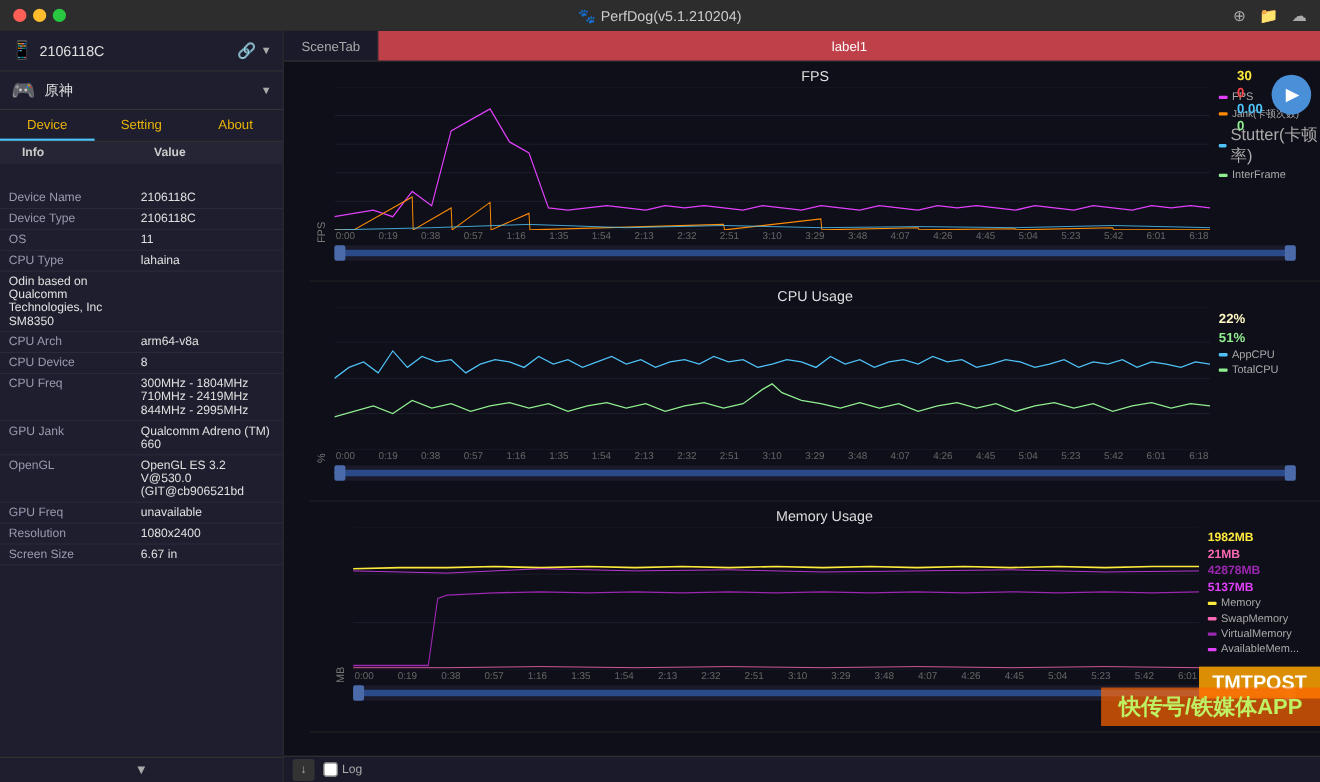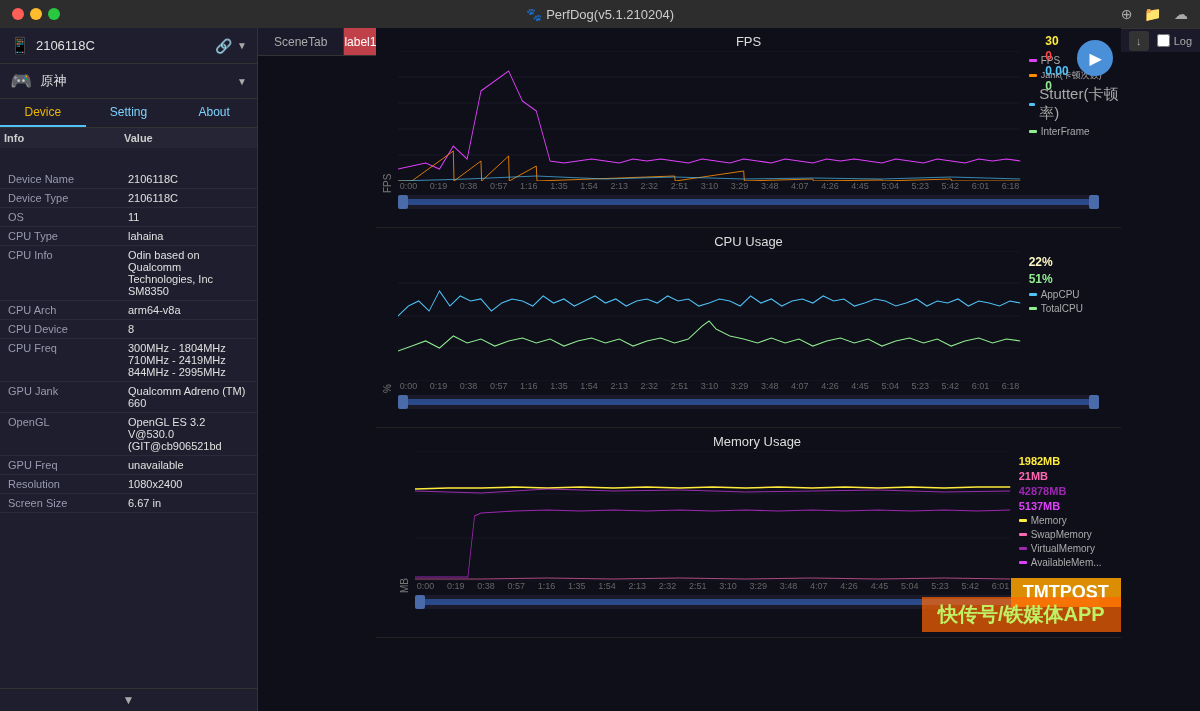--- a/index.html
+++ b/index.html
@@ -93,34 +93,34 @@
     
     .tabs {
       display: flex;
       border-bottom: 1px solid #333;
     }
     .tab {
       flex: 1;
       padding: 6px 0;
       text-align: center;
       font-size: 12px;
-      color: #7dd3fc;
+      color: #eab308;
       cursor: pointer;
       border-bottom: 2px solid transparent;
     }
     .tab.active {
       color: #eab308;
       border-bottom: 2px solid #4fc3f7;
     }
 
     
     .info-header {
       display: grid;
       grid-template-columns: 120px 1fr;
-      padding: 4px 4px;
+      padding: 4px 20px;
       background: #252535;
     }
     .info-header span { color: #ccc; font-size: 11px; font-weight: 600; }
     .info-table {
       flex: 1;
       overflow-y: auto;
       margin-top: 22px;
     }
     .info-row {
       display: grid;
@@ -143,21 +143,21 @@
       border-top: 1px solid #333;
       cursor: pointer;
     }
     .sidebar-scroll-btn span { color: #aaa; font-size: 12px; }
 
     
     .content-area {
       flex: 1;
       background: #0f0f1a;
       display: flex;
-      flex-direction: row;
+      flex-direction: column;
       overflow: hidden;
     }
 
     
     .scene-bar {
       height: 28px;
       background: #1a1a2a;
       border-bottom: 1px solid #333;
       display: flex;
       align-items: center;
@@ -191,20 +191,21 @@
     }
     .charts-area::-webkit-scrollbar { width: 4px; }
     .charts-area::-webkit-scrollbar-track { background: #0f0f1a; }
     .charts-area::-webkit-scrollbar-thumb { background: #444; }
 
     
     .chart-panel {
       border-bottom: 1px solid #222;
       position: relative;
       padding: 4px 0;
+      margin-left: 24px;
     }
     .chart-title {
       text-align: center;
       color: #ddd;
       font-size: 13px;
       font-weight: 500;
       padding: 2px 0;
     }
     .chart-body {
       display: flex;
@@ -413,21 +414,20 @@
         </div>
         <div class="info-row">
           <span class="info-label">OS</span>
           <span class="info-value">11</span>
         </div>
         <div class="info-row">
           <span class="info-label">CPU Type</span>
           <span class="info-value">lahaina</span>
         </div>
         <div class="info-row">
-          <span class="info-label">CPU Info</span>
           <span class="info-value">Odin based on Qualcomm Technologies, Inc SM8350</span>
         </div>
         <div class="info-row">
           <span class="info-label">CPU Arch</span>
           <span class="info-value">arm64-v8a</span>
         </div>
         <div class="info-row">
           <span class="info-label">CPU Device</span>
           <span class="info-value">8</span>
         </div>

